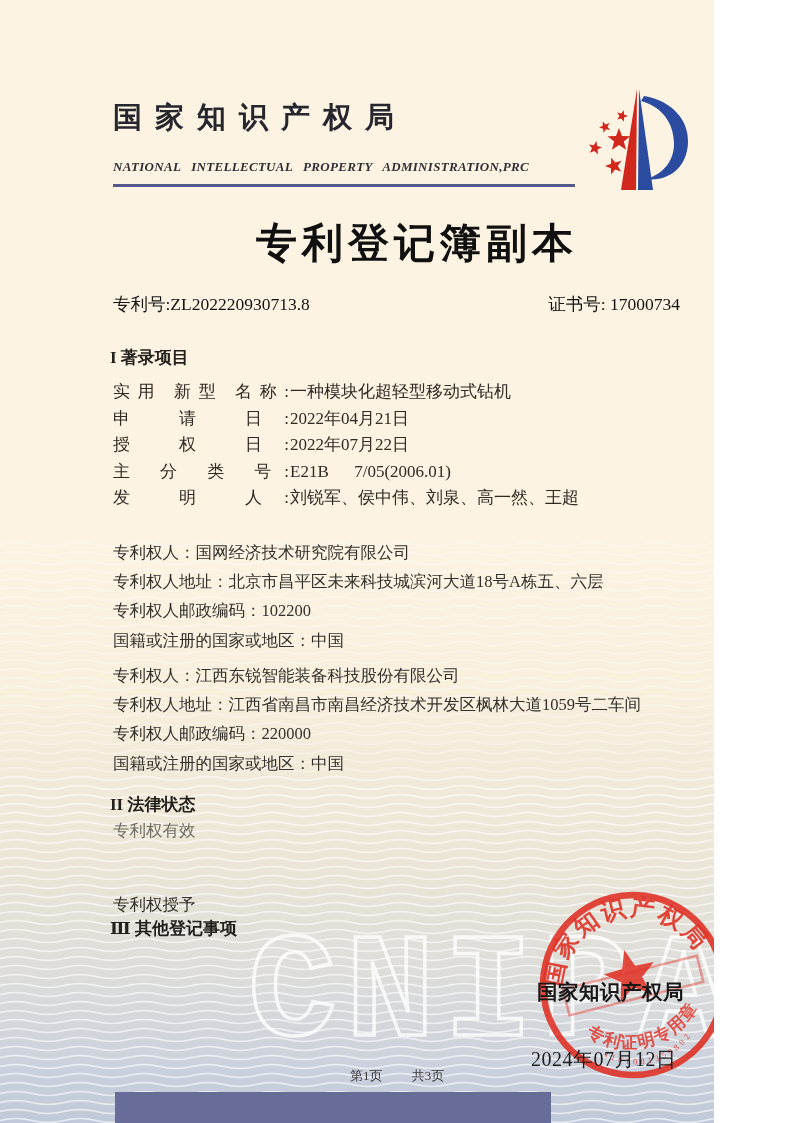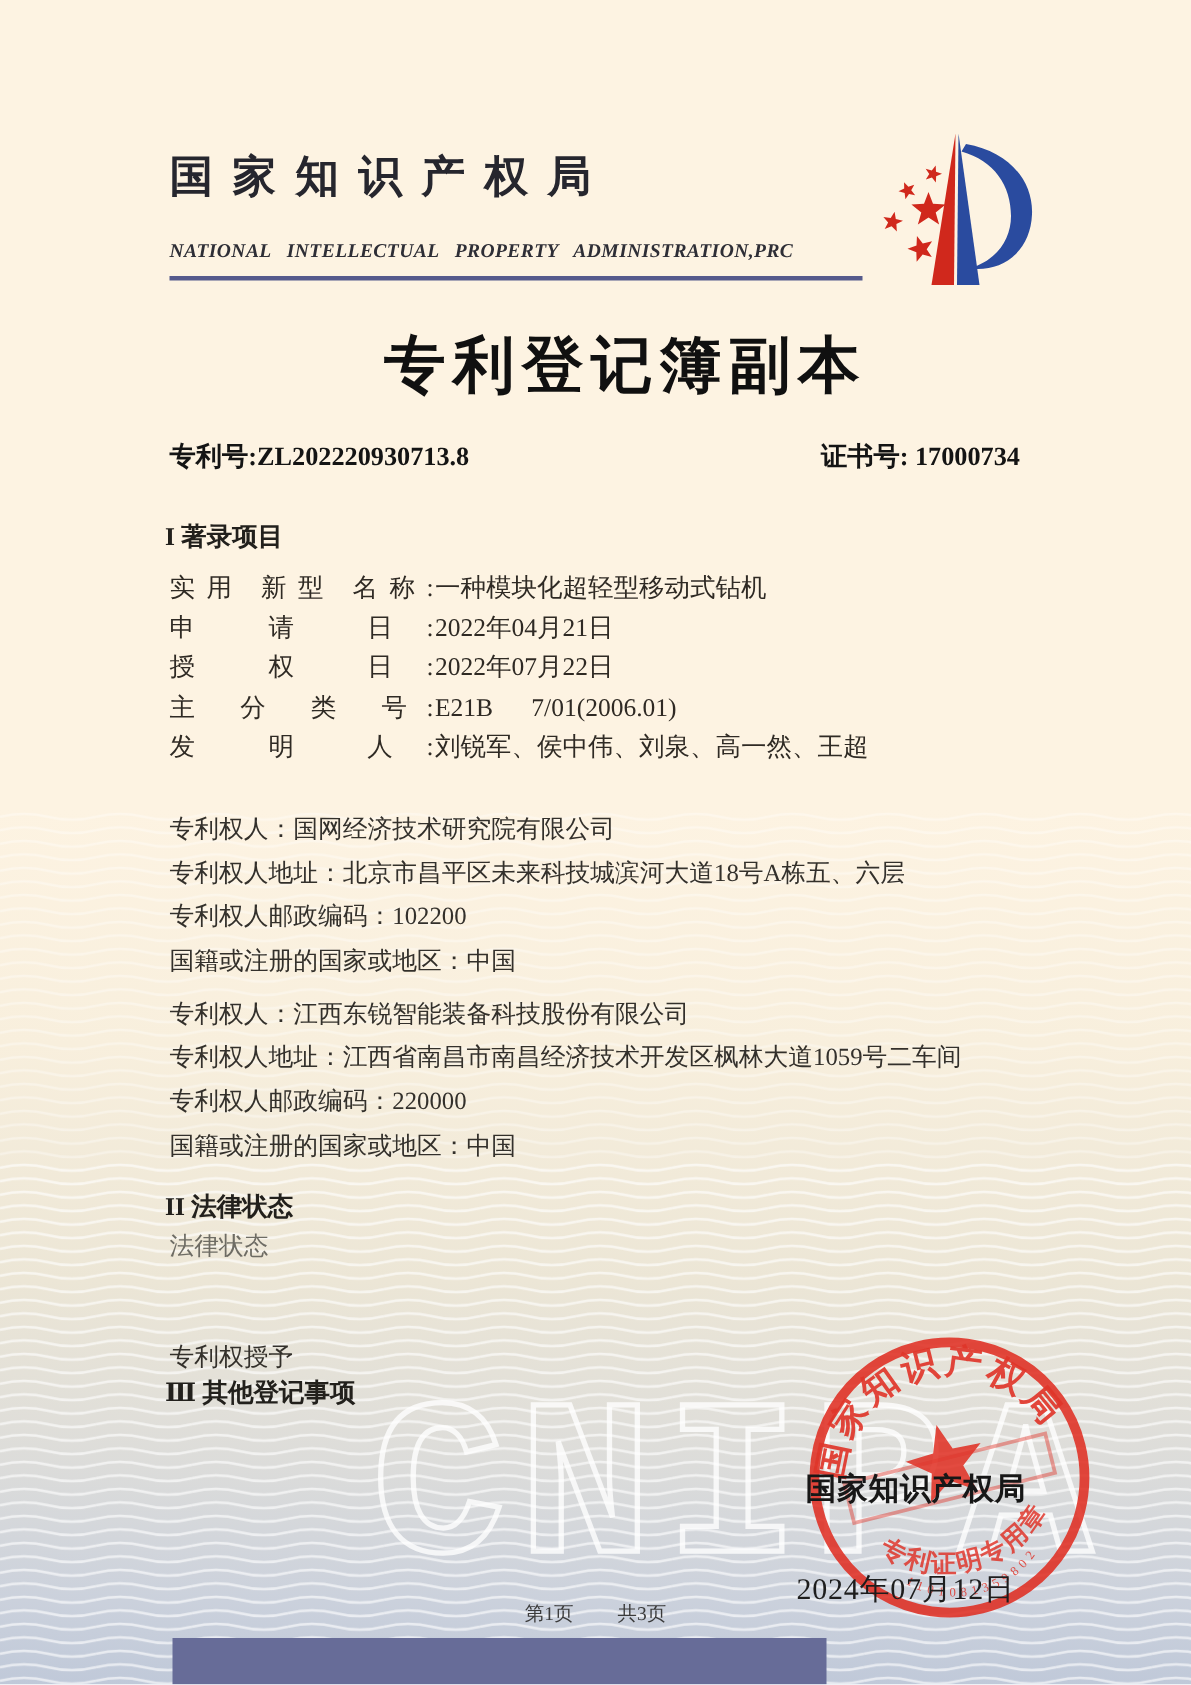--- a/index.html
+++ b/index.html
@@ -1,33 +1,33 @@
 <!DOCTYPE html>
 <html><head>
 <meta charset="utf-8">
 <style>
   html,body{margin:0;padding:0;}
   body{width:794px;height:1123px;overflow:hidden;}
   .page{
-    position:relative;width:794px;height:1123px;overflow:hidden;
+    position:relative;width:714px;height:1123px;overflow:hidden;
     font-family:"Liberation Serif","DejaVu Serif",serif;
     background:linear-gradient(180deg,#fdf3e2 0%,#fdf3e2 48%,#f8efdd 62%,#ece6d6 76%,#dcdcda 87%,#cbd1dc 95%,#c0c9d9 100%);
   }
   .waves{position:absolute;left:0;top:0;z-index:0;pointer-events:none;}
   
   .hdr{position:absolute;left:113px;top:98px;width:480px;z-index:2;}
   .hdr-cn{font-size:29px;font-weight:700;letter-spacing:13px;color:#26262e;white-space:nowrap;}
   .hdr-en{margin-top:21px;font-size:13px;font-weight:700;letter-spacing:0.3px;word-spacing:7px;color:#2e2e36;white-space:nowrap;font-style:italic;}
   .hdr-line{margin-top:9px;width:462px;height:3px;background:#555a8c;}
   .logo{position:absolute;left:575px;top:84px;z-index:2;}
   
   .title{position:absolute;left:20px;top:216px;width:794px;text-align:center;
     font-size:41px;font-weight:700;letter-spacing:5px;color:#101010;z-index:2;}
   .meta{position:absolute;left:113px;top:292px;width:567px;display:flex;
-    justify-content:space-between;font-size:17.5px;font-weight:700;color:#141414;z-index:2;text-align:center;}
+    justify-content:space-between;font-size:17.5px;font-weight:400;color:#141414;z-index:2;text-align:center;}
   
   .sec-h{position:absolute;left:110px;font-size:17px;font-weight:700;color:#22201c;z-index:2;white-space:nowrap;}
   .s1{top:346px;}
   .fields{position:absolute;left:113px;top:379px;font-size:17px;line-height:26.6px;color:#2f2a24;z-index:2;}
   .frow{display:flex;}
   .flabel{display:inline-block;width:176px;text-align:justify;text-align-last:justify;}
   .fvalue{margin-left:1px;white-space:pre;}
   .holder{position:absolute;left:113px;font-size:16.5px;line-height:29.2px;color:#33302b;z-index:2;white-space:nowrap;}
   .h1{top:538px;} .h2{top:661px;}
   .s2{top:793px;}
@@ -101,21 +101,21 @@
     <div class="frow">
       <span class="flabel">申 请 日:</span>
       <span class="fvalue">2022年04月21日</span>
     </div>
     <div class="frow">
       <span class="flabel">授 权 日:</span>
       <span class="fvalue">2022年07月22日</span>
     </div>
     <div class="frow">
       <span class="flabel">主 分 类 号:</span>
-      <span class="fvalue">E21B      7/01(2006.01)</span>
+      <span class="fvalue">E21B      7/05(2006.01)</span>
     </div>
     <div class="frow">
       <span class="flabel">发 明 人:</span>
       <span class="fvalue">刘锐军、侯中伟、刘泉、高一然、王超</span>
     </div>
   </div>
 
   <div class="holder h1">
     <div>专利权人：国网经济技术研究院有限公司</div>
     <div>专利权人地址：北京市昌平区未来科技城滨河大道18号A栋五、六层</div>
@@ -124,21 +124,21 @@
   </div>
 
   <div class="holder h2">
     <div>专利权人：江西东锐智能装备科技股份有限公司</div>
     <div>专利权人地址：江西省南昌市南昌经济技术开发区枫林大道1059号二车间</div>
     <div>专利权人邮政编码：220000</div>
     <div>国籍或注册的国家或地区：中国</div>
   </div>
 
   <div class="sec-h s2">II 法律状态</div>
-  <div class="status">法律状态</div>
+  <div class="status">专利权有效</div>
 
   <div class="sec-h s3">Ⅲ 其他登记事项</div>
   <div class="grant">专利权授予</div>
 
   <div class="wm">CNIPA</div>
 
   <svg class="seal" viewBox="0 0 194 194">
     <defs>
       <path id="arcTop" d="M 26,112 A 72,72 0 1 1 168,112" fill="none"></path>
       <path id="arcMid" d="M 28,118 A 78,78 0 0 0 166,118" fill="none"></path>

